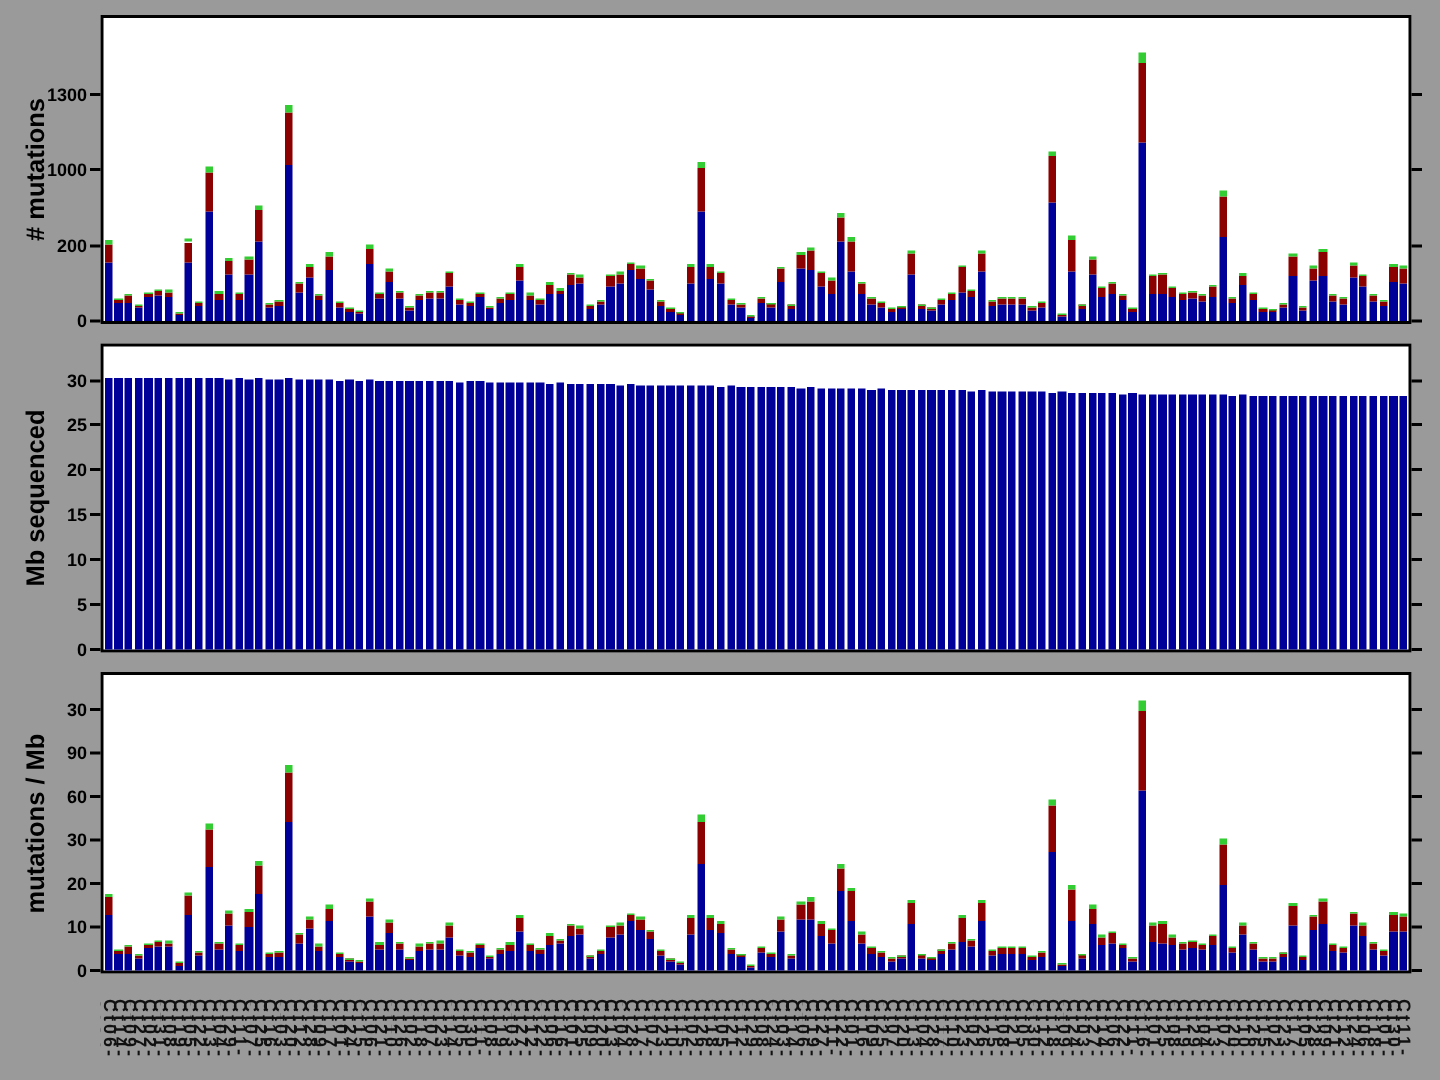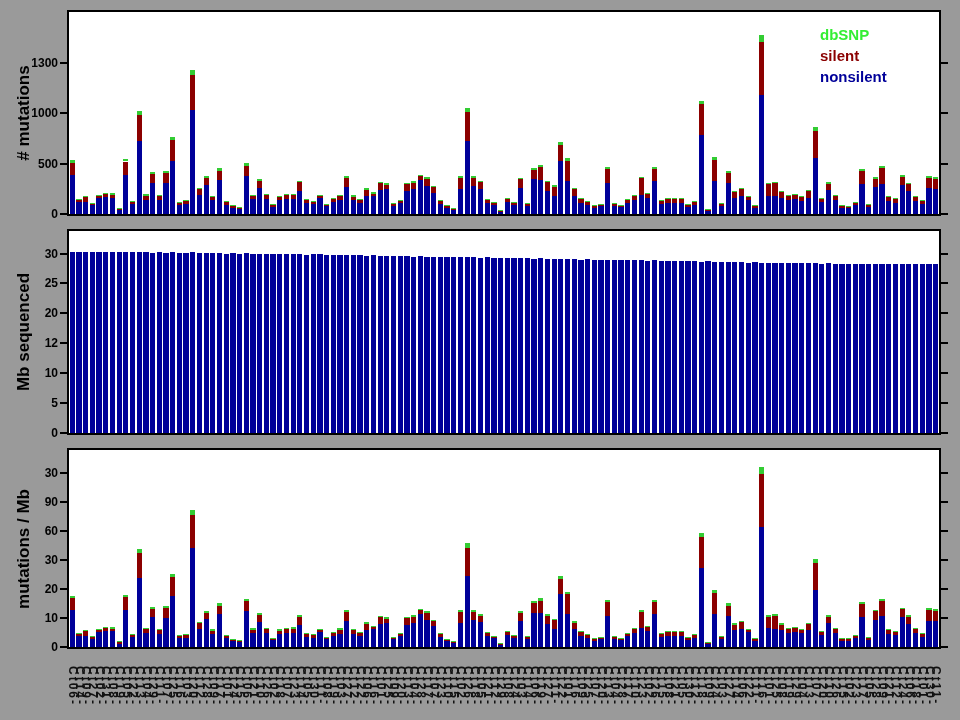--- a/index.html
+++ b/index.html
@@ -975,25 +975,20 @@
       <div class="bar-seg" style="left: 850.62px; width: 5.24px; bottom: 10.05px; height: 2.87px; background: rgb(139, 0, 0);"></div>
       <div class="bar-seg" style="left: 850.62px; width: 5.24px; bottom: 12.92px; height: 1.03px; background: rgb(51, 204, 51);"></div>
       <div class="bar-seg" style="left: 857.32px; width: 5.24px; bottom: 0px; height: 25.99px; background: rgb(0, 0, 153);"></div>
       <div class="bar-seg" style="left: 857.32px; width: 5.24px; bottom: 25.99px; height: 10.79px; background: rgb(139, 0, 0);"></div>
       <div class="bar-seg" style="left: 857.32px; width: 5.24px; bottom: 36.78px; height: 1.85px; background: rgb(51, 204, 51);"></div>
       <div class="bar-seg" style="left: 864.01px; width: 5.24px; bottom: 0px; height: 25.68px; background: rgb(0, 0, 153);"></div>
       <div class="bar-seg" style="left: 864.01px; width: 5.24px; bottom: 25.68px; height: 10.27px; background: rgb(139, 0, 0);"></div>
       <div class="bar-seg" style="left: 864.01px; width: 5.24px; bottom: 35.96px; height: 2.05px; background: rgb(51, 204, 51);"></div>
     </div>
 
-  <div class="legend">
-    <div id="leg0" style="color: rgb(51, 238, 51);">dbSNP</div>
-    <div id="leg1" style="color: rgb(139, 0, 0);">silent</div>
-    <div id="leg2" style="color: rgb(0, 0, 153);">nonsilent</div>
-  </div>
 
   <div id="xlabels">
       <div class="xlab" style="left: 67px;">Ct06-0124</div>
       <div class="xlab" style="left: 73.69px;">Ct14-0987</div>
       <div class="xlab" style="left: 80.38px;">Ct09-1424</div>
       <div class="xlab" style="left: 87.08px;">Ct27-0561</div>
       <div class="xlab" style="left: 93.77px;">Ct02-1487</div>
       <div class="xlab" style="left: 100.46px;">Ct31-0254</div>
       <div class="xlab" style="left: 107.15px;">Ct08-0781</div>
       <div class="xlab" style="left: 113.85px;">Ct19-1101</div>
@@ -1114,27 +1109,27 @@
       <div class="xlab" style="left: 883.46px;">Ct21-1275</div>
       <div class="xlab" style="left: 890.15px;">Ct12-0534</div>
       <div class="xlab" style="left: 896.85px;">Ct24-0867</div>
       <div class="xlab" style="left: 903.54px;">Ct06-1093</div>
       <div class="xlab" style="left: 910.23px;">Ct18-0426</div>
       <div class="xlab" style="left: 916.92px;">Ct01-0958</div>
       <div class="xlab" style="left: 923.62px;">Ct30-0287</div>
       <div class="xlab" style="left: 930.31px;">Ct11-0745</div>
     </div>
 <div class="tick-label" style="top: 207px;">0</div>
-    <div class="tick-label" style="top: 156.5px;">500</div>
+    <div class="tick-label" style="top: 156.5px;">200</div>
     <div class="tick-label" style="top: 106px;">1000</div>
     <div class="tick-label" style="top: 55.5px;">1300</div>
     <div class="tick-label" style="top: 426px;">0</div>
     <div class="tick-label" style="top: 396.092px;">5</div>
     <div class="tick-label" style="top: 366.184px;">10</div>
-    <div class="tick-label" style="top: 336.275px;">12</div>
+    <div class="tick-label" style="top: 336.275px;">15</div>
     <div class="tick-label" style="top: 306.367px;">20</div>
     <div class="tick-label" style="top: 276.459px;">25</div>
     <div class="tick-label" style="top: 246.551px;">30</div>
     <div class="tick-label" style="top: 640px;">0</div>
     <div class="tick-label" style="top: 611.029px;">10</div>
     <div class="tick-label" style="top: 582.059px;">20</div>
     <div class="tick-label" style="top: 553.088px;">30</div>
     <div class="tick-label" style="top: 524.118px;">60</div>
     <div class="tick-label" style="top: 495.147px;">90</div>
     <div class="tick-label" style="top: 466.176px;">30</div>

